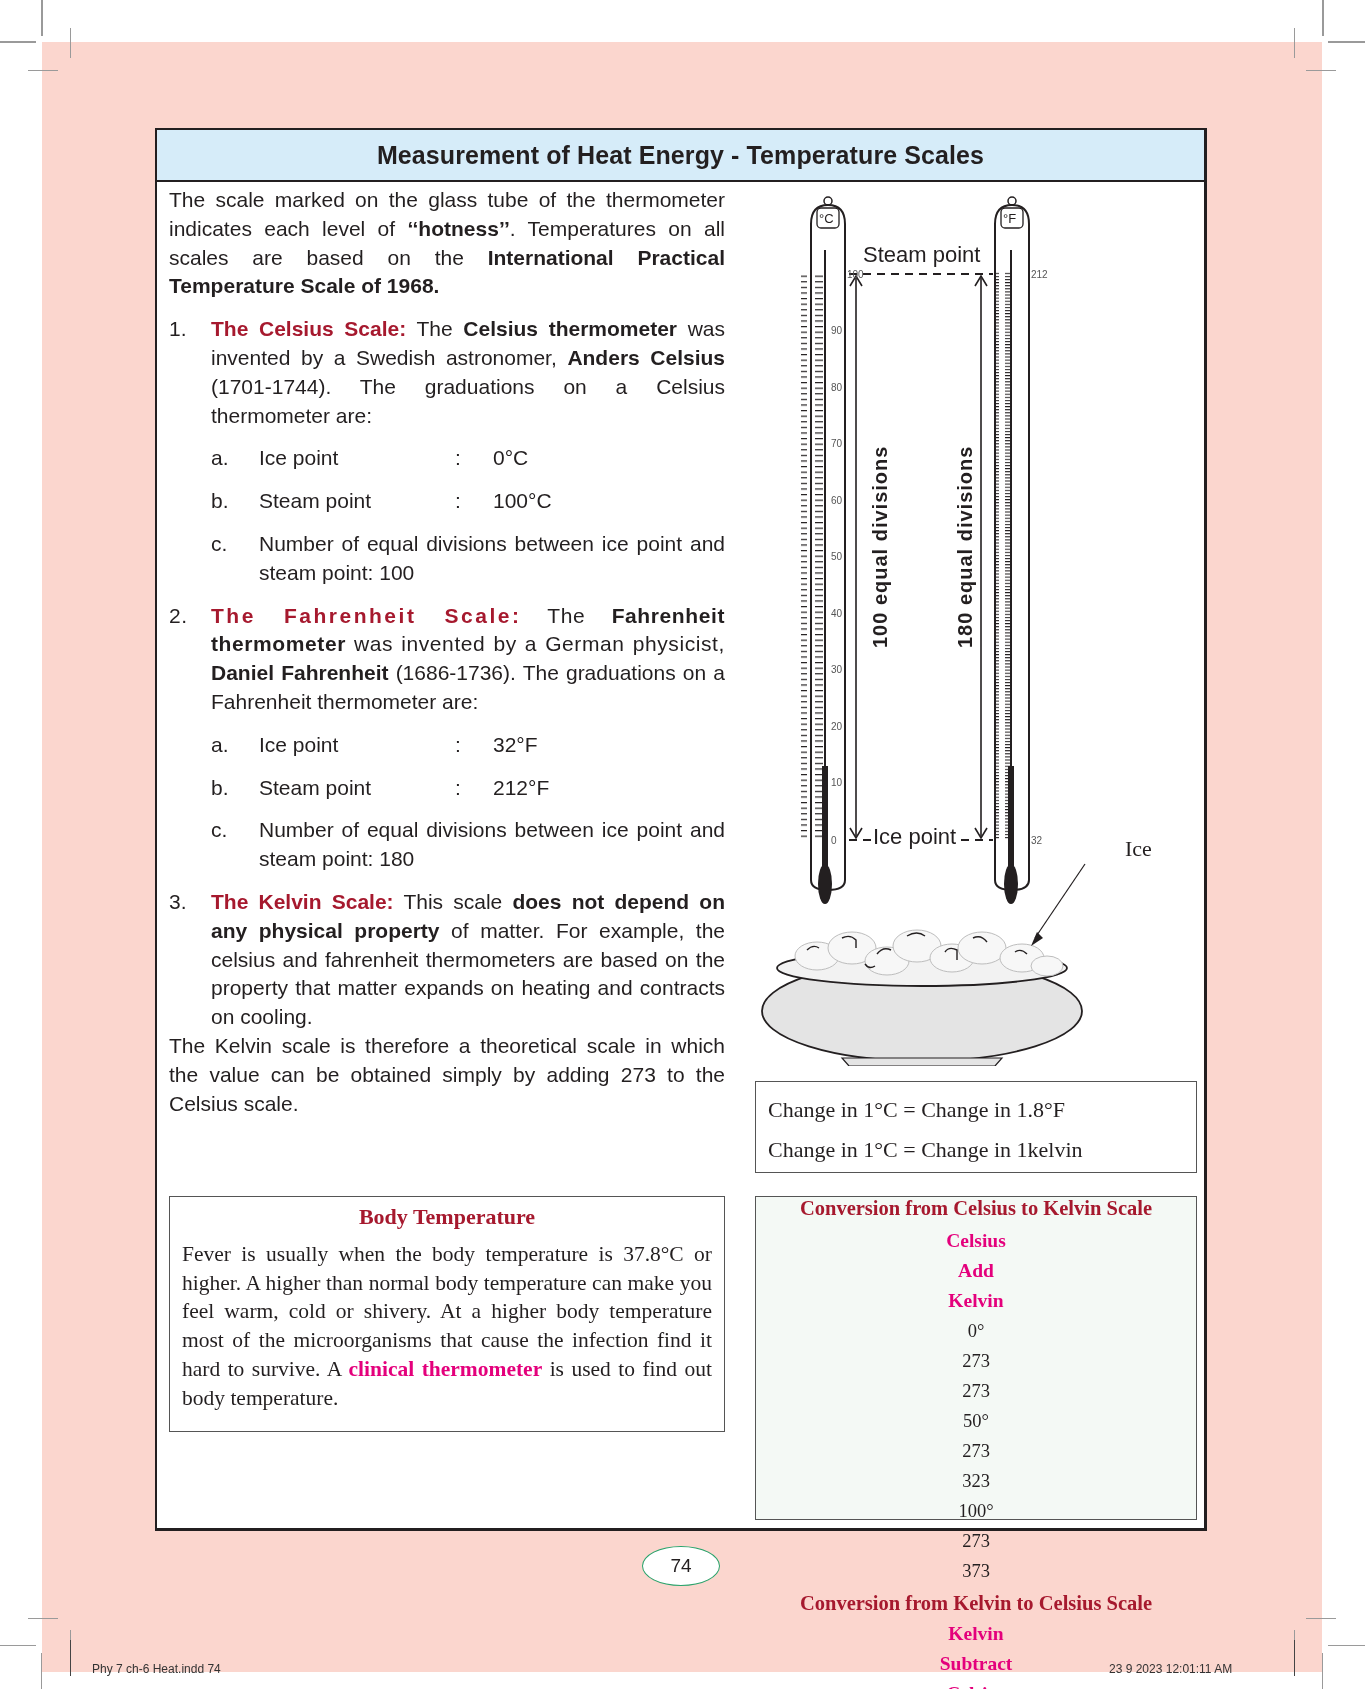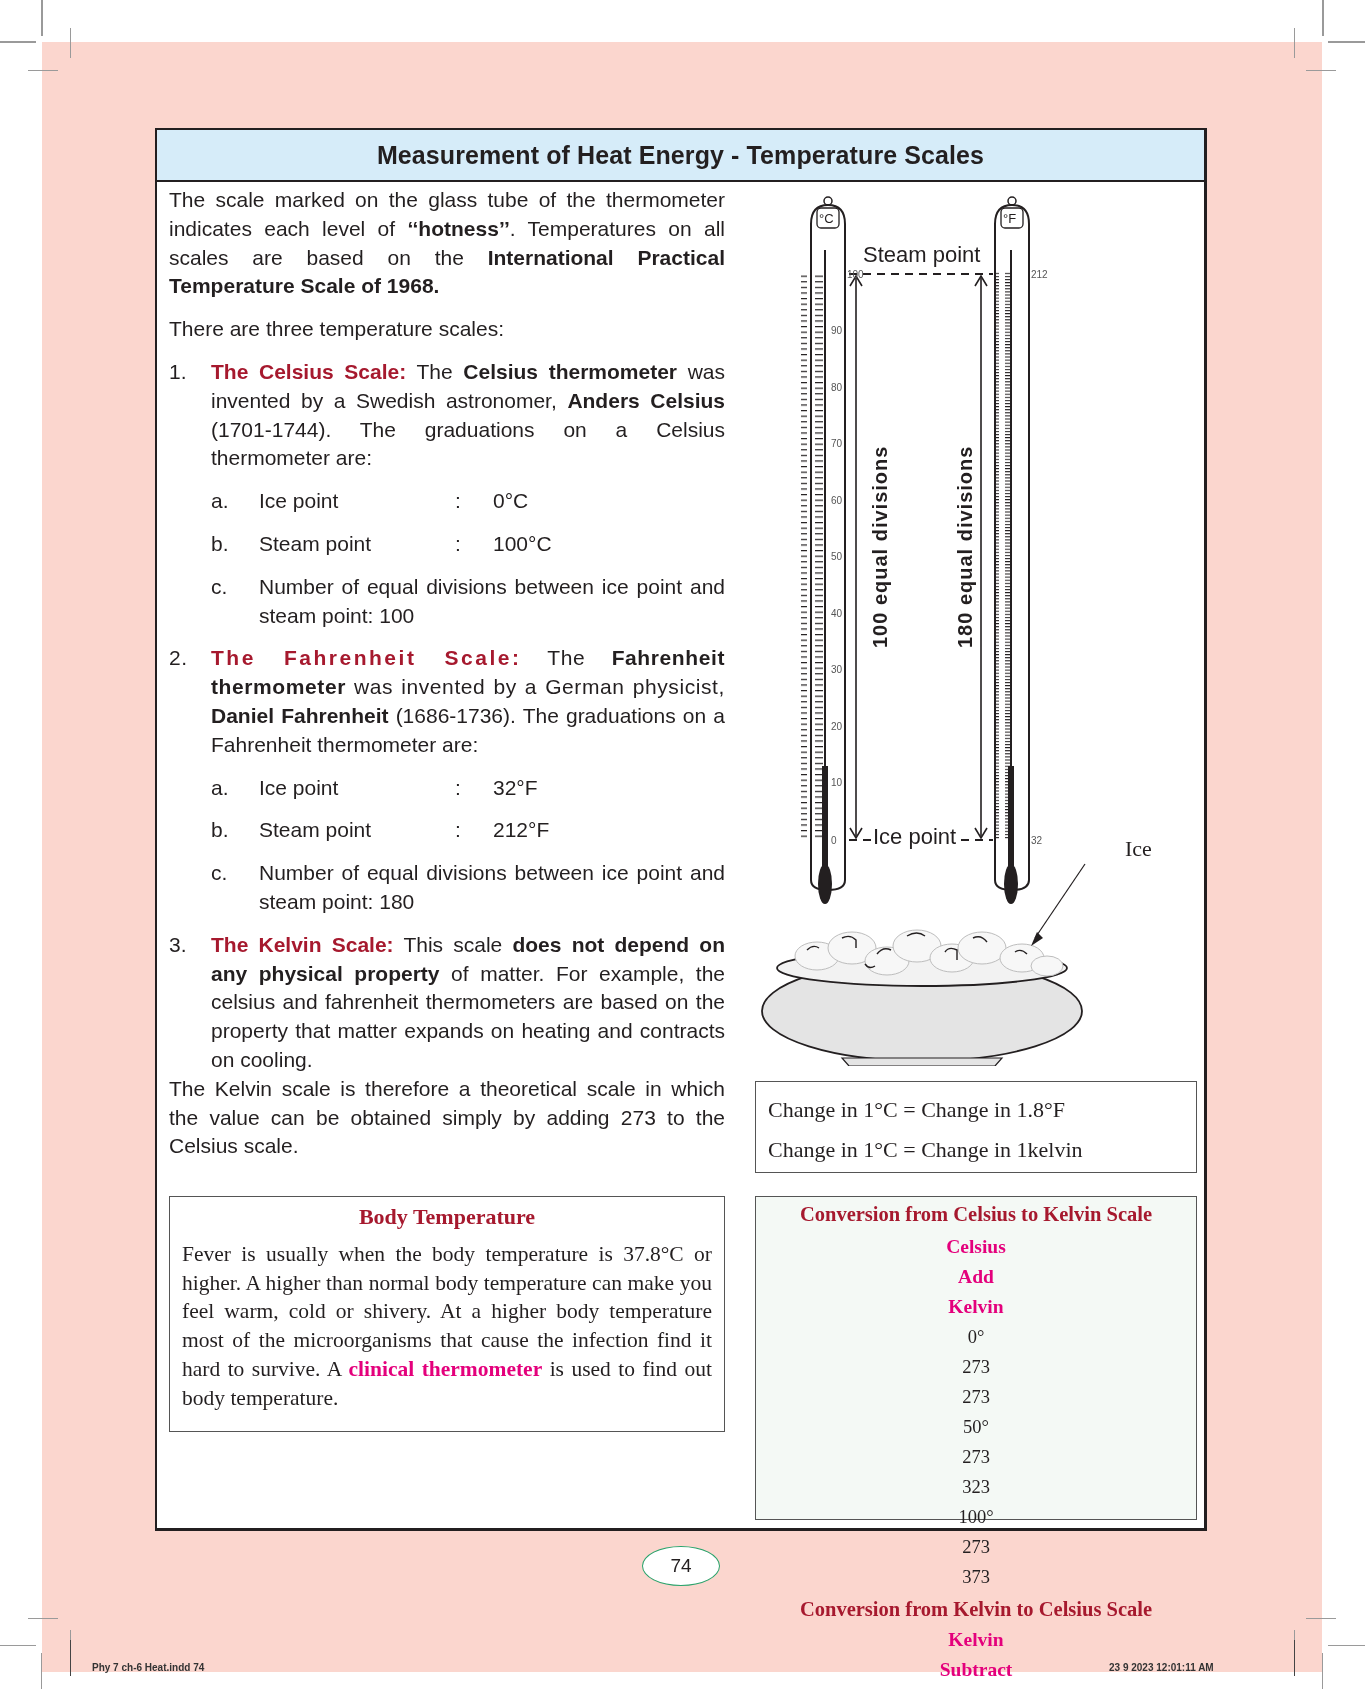--- a/index.html
+++ b/index.html
@@ -32,21 +32,21 @@
   .bodybox{position:absolute;left:12px;top:1066px;width:556px;height:236px;border:1.5px solid #555;box-sizing:border-box;padding:6px 12px;font-family:"Liberation Serif",serif;font-size:21.5px;line-height:28.8px;}
   .bodybox h2{margin:0 0 8px;text-align:center;font-size:22px;color:#a6192e;}
   .bodybox p{margin:0 0 10px;text-align:justify;}
   .mag{color:#e4007c;font-weight:bold;}
   .tablebox{position:absolute;left:598px;top:1066px;width:442px;height:324px;border:1.5px solid #555;box-sizing:border-box;background:#f4f9f5;font-family:"Liberation Serif",serif;}
   .tablebox h3{margin:0;text-align:center;font-size:20.5px;color:#a6192e;font-weight:bold;}
   .trow{display:flex;font-size:18.5px;line-height:30px;flex-direction:column;}
   .trow span{flex:1;text-align:center;}
   .thead span{color:#e4007c;font-weight:bold;font-size:19.5px;}
   .pagenum{position:absolute;left:642px;top:1546px;width:76px;height:38px;border:1.5px solid #2aa36b;border-radius:50%;background:#fff;display:flex;align-items:center;justify-content:center;font-size:19px;}
-  .slug{position:absolute;top:1662px;font-size:10px;color:#333;font-weight:bold;}
+  .slug{position:absolute;top:1662px;font-size:12px;color:#333;}
 </style>
 </head>
 <body>
 
 <div class="pink"></div>
 
 <div class="crop" style="left:41px;top:0;width:2px;height:36px;"></div>
 <div class="crop" style="left:0;top:41px;width:36px;height:2px;"></div>
 <div class="crop" style="left:70px;top:28px;width:1px;height:30px;"></div>
 <div class="crop" style="left:28px;top:70px;width:30px;height:1px;"></div>
@@ -63,21 +63,20 @@
 <div class="crop" style="left:1328px;top:1645px;width:37px;height:1px;"></div>
 <div class="crop" style="left:1322px;top:1653px;width:1px;height:36px;"></div>
 
 <div class="main">
   <div class="header">
     <h1>Measurement of Heat Energy - Temperature Scales</h1>
   </div>
 
   <div class="col">
     <p><span>The scale marked on the glass tube of the thermometer indicates each level of </span><span class="b">‘‘hotness’’</span><span>. Temperatures on all scales are based on the </span><span class="b">International Practical Temperature Scale of 1968.</span></p>
-    <p class="gap">There are three temperature scales:</p>
 
     <div class="num">
       <span class="n">1.</span>
       <span class="t"><span class="red">The Celsius Scale:</span><span> The </span><span class="b">Celsius thermometer</span><span> was invented by a Swedish astronomer, </span><span class="b">Anders Celsius</span><span> (1701-1744). The graduations on a Celsius thermometer are:</span></span>
     </div>
     <div class="sub">
         <span class="l">a.</span>
         <span class="k">Ice point</span>
         <span class="c">:</span>
         <span>0°C</span>
@@ -218,21 +217,21 @@
     <div>Change in 1°C  =  Change in 1.8°F</div>
     <div>Change in 1°C  =  Change in 1kelvin</div>
   </div>
 
   <div class="bodybox">
     <h2>Body Temperature</h2>
     <p><span>Fever is usually when the body temperature is 37.8°C or higher. A higher than normal body temperature can make you feel warm, cold or shivery.  At a higher body temperature most of the microorganisms that cause the infection find it hard to survive.  A </span><span class="mag">clinical thermometer</span><span> is used to find out body temperature.</span></p>
   </div>
 
   <div class="tablebox">
-    <h3 style="margin-top:6px;">Conversion from Celsius to Kelvin Scale</h3>
+    <h3 style="">Conversion from Celsius to Kelvin Scale</h3>
     <div class="trow thead" style="margin-top:6px;">
       <span>Celsius</span>
         <span>Add</span>
         <span>Kelvin</span>
     </div>
     <div class="trow">
         <span>0°</span>
         <span>273</span>
         <span>273</span>
       </div>

